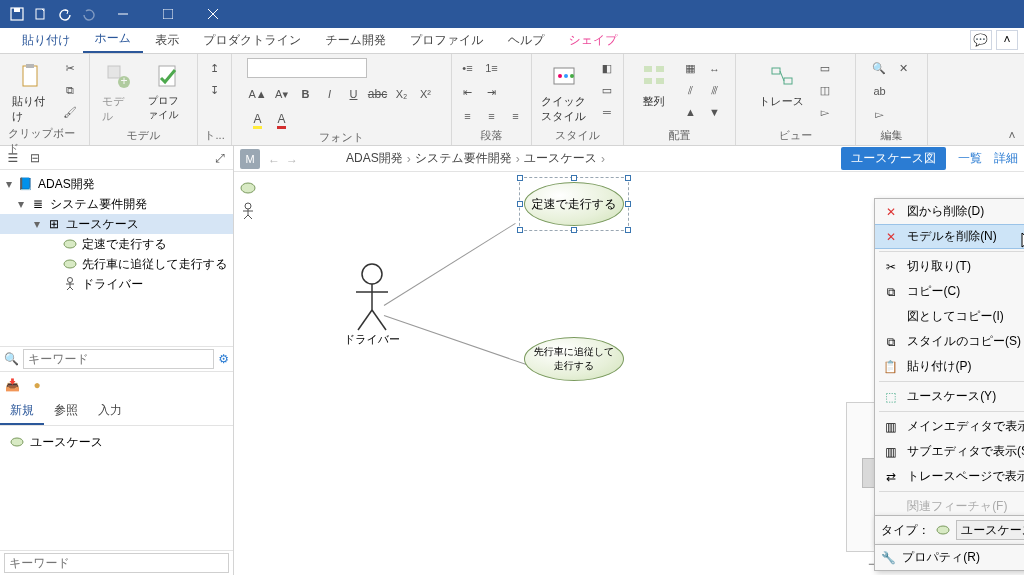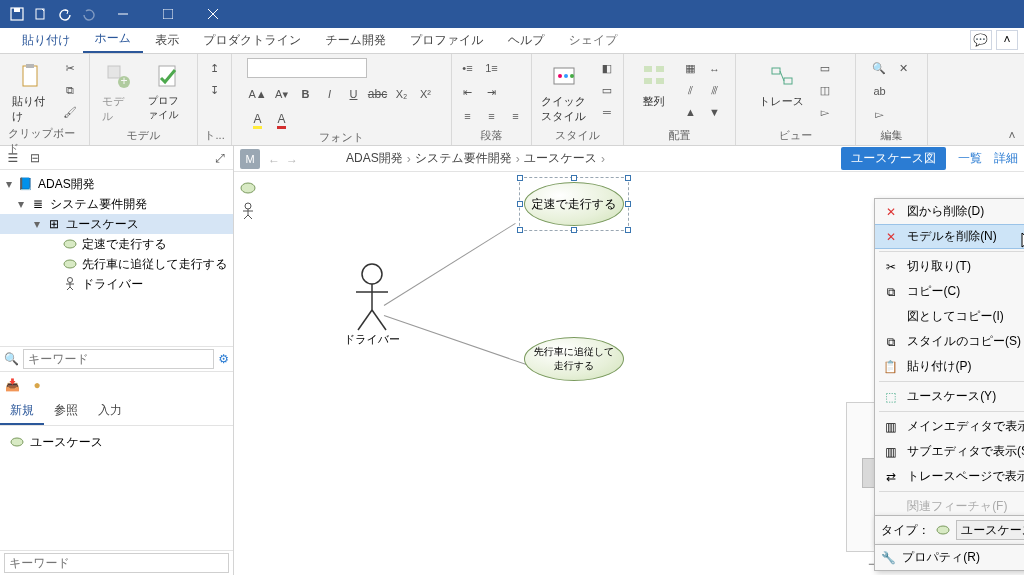--- a/index.html
+++ b/index.html
@@ -11,21 +11,21 @@
 .titlebar .qat .ico { width: 22px; height: 22px; display: flex; align-items: center; justify-content: center; cursor: pointer; }
 .titlebar .title { flex: 1; text-align: center; font-size: 12px; }
 .titlebar .winbtns { display: flex; }
 .titlebar .winbtns .wb { width: 45px; height: 28px; display: flex; align-items: center; justify-content: center; cursor: pointer; }
 
 
 .tabs { background: #fff; height: 26px; display: flex; align-items: flex-end; padding-left: 10px; border-bottom: 1px solid #d4d4d4; position: relative; }
 .tab { padding: 4px 12px 4px; color: #444; cursor: pointer; font-size: 12px; }
 .tab.file { color: #2b579a; }
 .tab.active { color: #2b579a; border-bottom: 2px solid #2b579a; }
-.tab.shape { color: #737373; margin-top: 36px; }
+.tab.shape { color: #ec4899; margin-top: 36px; }
 .tabs .right { position: absolute; right: 6px; top: 2px; display: flex; gap: 4px; }
 .tabs .right .btn { width: 22px; height: 20px; border: 1px solid #cfd6e2; display: flex; align-items: center; justify-content: center; cursor: pointer; }
 
 
 .ribbon { background: #f3f3f3; height: 92px; display: flex; border-bottom: 1px solid #d4d4d4; }
 .group { border-right: 1px solid #d9d9d9; padding: 4px 8px 2px; display: flex; flex-direction: column; justify-content: space-between; align-items: center; }
 .group .body { display: flex; gap: 6px; align-items: flex-start; }
 .group .label { font-size: 11px; color: #666; text-align: left; }
 .bigbtn { display: flex; flex-direction: column; align-items: center; gap: 2px; padding: 2px 4px; cursor: pointer; }
 .bigbtn .ic { width: 32px; height: 32px; display: flex; align-items: center; justify-content: center; }

